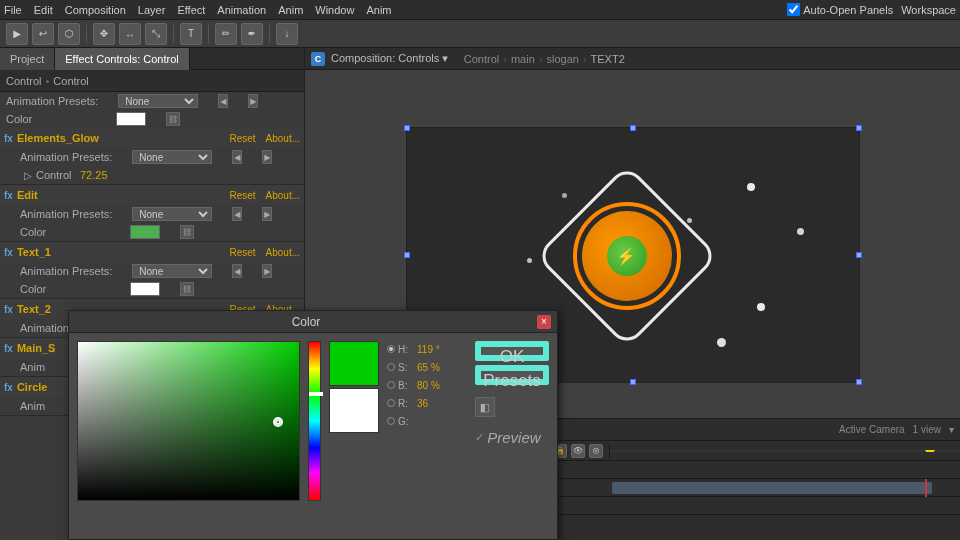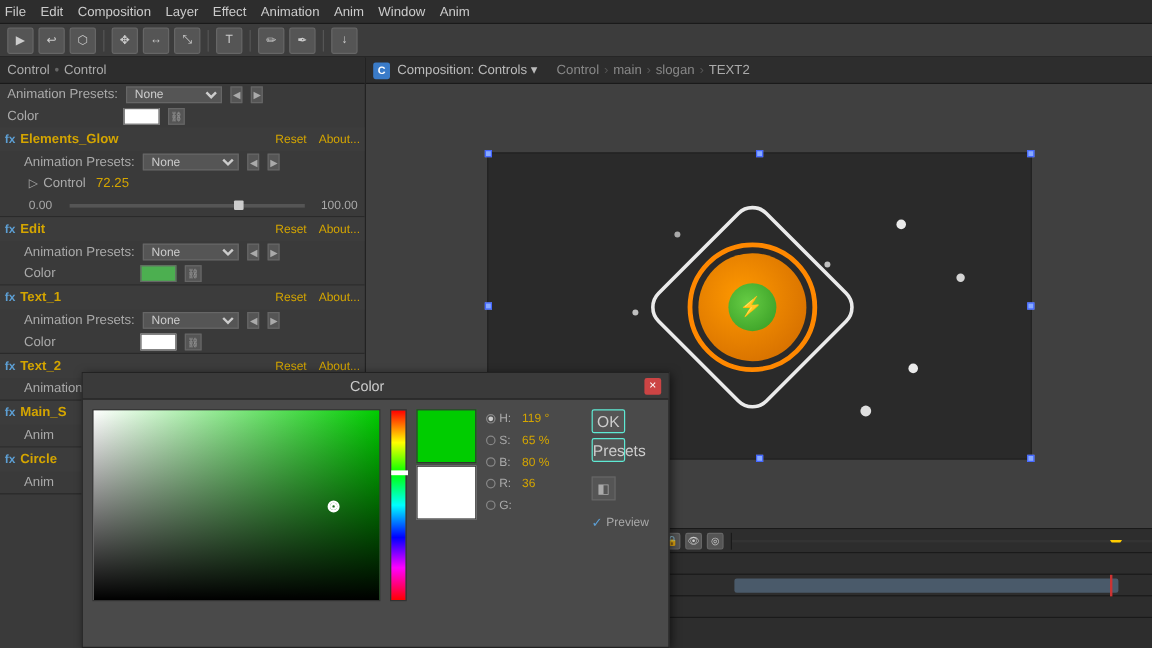--- a/index.html
+++ b/index.html
@@ -174,21 +174,21 @@
       font-size: 10px;
       cursor: pointer;
       margin-left: 6px;
     }
 
     .fx-row {
       display: flex;
       align-items: center;
       height: 18px;
       padding: 0 6px 0 20px;
-      gap: 7px;
+      gap: 20px;
     }
     .fx-label {
       color: #aaa;
       font-size: 11px;
       min-width: 90px;
     }
     .fx-dropdown {
       background: #555;
       border: 1px solid #666;
       color: #ccc;
@@ -667,44 +667,45 @@
     }
 
     
     .dialog-btns {
       display: flex;
       flex-direction: column;
       gap: 4px;
       align-items: flex-start;
     }
     .dialog-btn {
-      width: 28px;
+      width: 74px;
       height: 20px;
       background: #555;
-      border: 1px solid #5eead4;
+      border: 6px solid #5eead4;
       color: #ccc;
-      font-size: 13px;
+      font-size: 17px;
       text-align: center;
       line-height: 20px;
       cursor: pointer;
       border-radius: 2px;
     }
     .dialog-preview-check {
       display: flex;
       align-items: center;
       gap: 3px;
       margin-top: 8px;
     }
     .checkmark {
       color: #5d9fd4;
       font-size: 11px;
     }
     .preview-label {
       color: #aaa;
-      font-size: 10px;
+      font-size: 15px;
+      font-style: italic;
     }
     .color-dropper {
       width: 20px;
       height: 20px;
       background: #555;
       border: 1px solid #666;
       display: flex;
       align-items: center;
       justify-content: center;
       color: #aaa;
@@ -731,20 +732,27 @@
 <div class="menubar">
   <span class="menubar-item">File</span>
   <span class="menubar-item">Edit</span>
   <span class="menubar-item">Composition</span>
   <span class="menubar-item">Layer</span>
   <span class="menubar-item">Effect</span>
   <span class="menubar-item">Animation</span>
   <span class="menubar-item">Anim</span>
   <span class="menubar-item">Window</span>
   <span class="menubar-item">Anim</span>
+  <div class="menubar-right">
+    <label class="checkbox-label">
+      <input type="checkbox" checked="" style="">
+      <span>Auto-Open Panels</span>
+    </label>
+    <span>Workspace</span>
+  </div>
 </div>
 
 <div class="toolbar">
   <div class="toolbar-btn">▶</div>
   <div class="toolbar-btn">↩</div>
   <div class="toolbar-btn">⬡</div>
   <div class="toolbar-separator"></div>
   <div class="toolbar-btn">✥</div>
   <div class="toolbar-btn">↔</div>
   <div class="toolbar-btn">⤡</div>
@@ -754,20 +762,24 @@
   <div class="toolbar-btn">✏</div>
   <div class="toolbar-btn">✒</div>
   <div class="toolbar-separator"></div>
   <div class="toolbar-btn">↓</div>
 </div>
 
 <div class="main-layout">
 
   <div class="left-panel">
 
+    <div class="panel-tabs">
+      <div class="panel-tab">Project</div>
+      <div class="panel-tab active">Effect Controls: Control</div>
+    </div>
 
     <div class="panel-header">
       <span class="panel-title">Control</span>
       <span class="panel-separator">•</span>
       <span class="panel-subtitle">Control</span>
     </div>
 
     <div class="effect-controls">
 
       <div class="fx-row" style="padding-left:6px;">
@@ -795,27 +807,20 @@
         <div class="fx-row">
           <span class="fx-label">Animation Presets:</span>
           <select class="fx-dropdown"><option>None</option></select>
           <div class="fx-arrow-btn">◀</div>
           <div class="fx-arrow-btn">▶</div>
         </div>
         <div class="fx-slider-row">
           <span style="width:8px;color:#aaa;font-size:10px;">▷</span>
           <span class="fx-slider-label">Control</span>
           <span class="fx-slider-value">72.25</span>
-        </div>
-        <div class="slider-range-row">
-          <span class="slider-min">0.00</span>
-          <div class="slider-track">
-            <div class="slider-thumb" style="left: 72%;"></div>
-          </div>
-          <span class="slider-max">100.00</span>
         </div>
       </div>
 
       <div class="fx-group">
         <div class="fx-header">
           <span class="fx-badge">fx</span>
           <span class="fx-name">Edit</span>
           <span class="fx-reset">Reset</span>
           <span class="fx-about">About...</span>
         </div>
@@ -934,20 +939,26 @@
           <div class="selection-handle handle-tl" style="width:6px;height:6px;background:#88aaff;position:absolute;top:-3px;left:-3px;"></div>
           <div class="selection-handle handle-tr" style="width:6px;height:6px;background:#88aaff;position:absolute;top:-3px;right:-3px;"></div>
           <div class="selection-handle handle-bl" style="width:6px;height:6px;background:#88aaff;position:absolute;bottom:-3px;left:-3px;"></div>
           <div class="selection-handle handle-br" style="width:6px;height:6px;background:#88aaff;position:absolute;bottom:-3px;right:-3px;"></div>
           <div class="selection-handle handle-ml" style="width:6px;height:6px;background:#88aaff;position:absolute;top:50%;left:-3px;transform:translateY(-50%);"></div>
           <div class="selection-handle handle-mr" style="width:6px;height:6px;background:#88aaff;position:absolute;top:50%;right:-3px;transform:translateY(-50%);"></div>
           <div class="selection-handle handle-tc" style="width:6px;height:6px;background:#88aaff;position:absolute;top:-3px;left:50%;transform:translateX(-50%);"></div>
           <div class="selection-handle handle-bc" style="width:6px;height:6px;background:#88aaff;position:absolute;bottom:-3px;left:50%;transform:translateX(-50%);"></div>
         </div>
 
+        <div style="position:absolute;bottom:0;left:0;right:0;height:22px;background:#2d2d2d;display:flex;align-items:center;padding:0 6px;gap:8px;border-top:1px solid #1a1a1a;">
+          <span style="color:#888;font-size:10px;">Third</span>
+          <span style="color:#888;font-size:10px;margin-left:auto;">Active Camera</span>
+          <span style="color:#888;font-size:10px;">1 view</span>
+          <span style="color:#888;font-size:10px;">▾</span>
+        </div>
       </div>
     </div>
 
     <div class="timeline-area">
       <div class="timeline-header">
         <div class="timeline-left">
           <span class="timecode">0;00;05</span>
           <div class="timeline-controls">
             <div class="tl-btn">🔒</div>
             <div class="tl-btn">👁</div>

